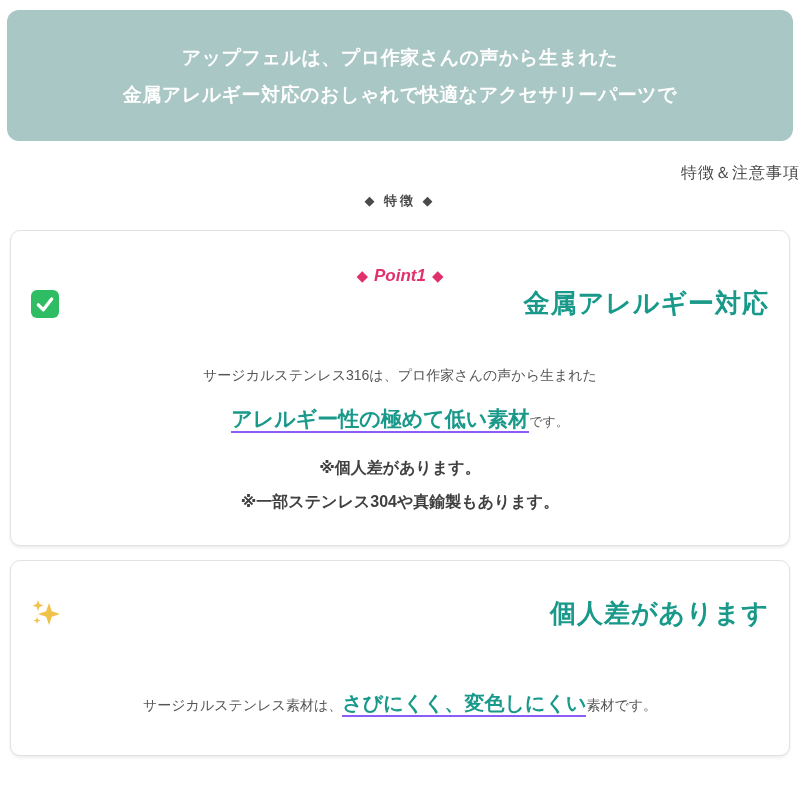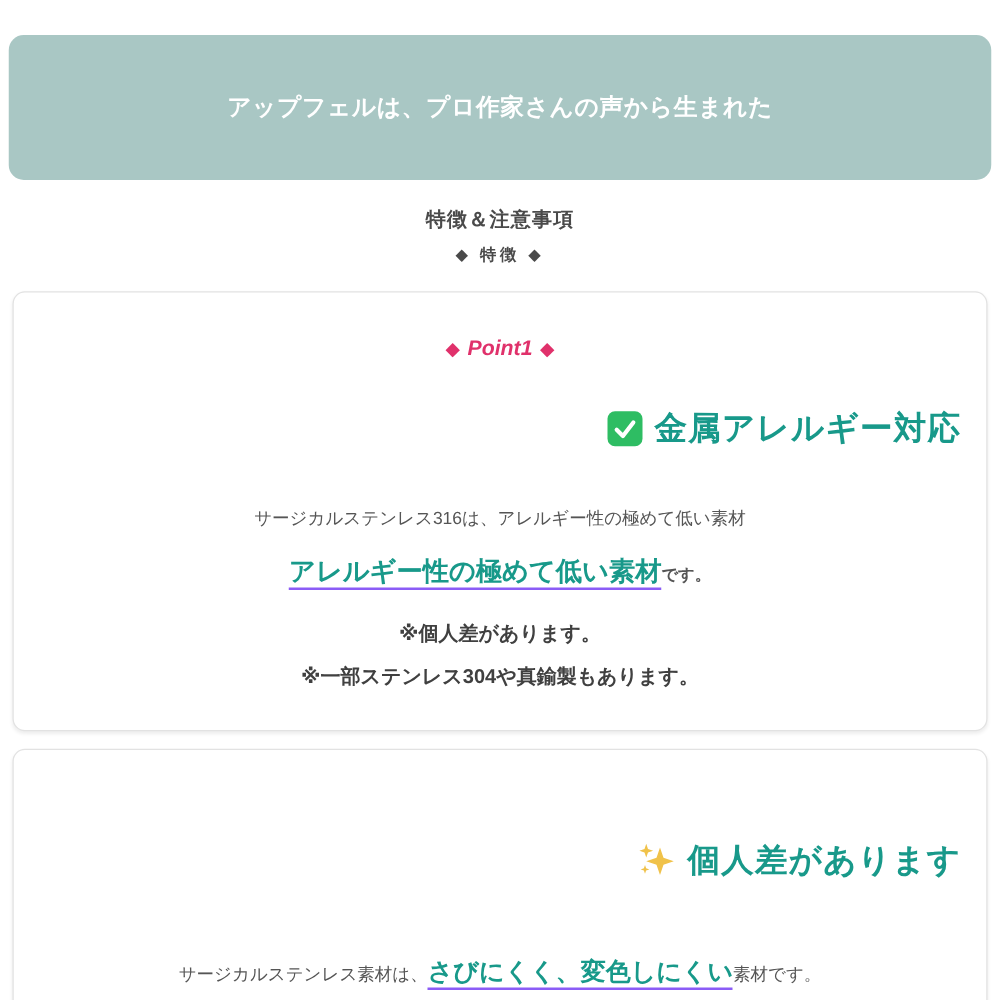--- a/index.html
+++ b/index.html
@@ -5,44 +5,44 @@
   * { margin: 0; padding: 0; box-sizing: border-box; }
   html, body {
     width: 800px;
     background: #ffffff;
     font-family: "Liberation Sans", "DejaVu Sans", sans-serif;
   }
   .page { width: 800px; min-height: 800px; background: #fff; }
 
   
   .banner {
-    margin: 28px 7px 0 7px;
-    height: 116px;
+    margin: 10px 7px 0 7px;
+    height: 131px;
     background: #a9c7c4;
     border-radius: 12px;
     display: flex;
     flex-direction: column;
     justify-content: center;
     align-items: center;
     text-align: center;
   }
   .banner div {
     color: #ffffff;
     font-size: 19px;
     font-weight: bold;
     line-height: 37px;
     letter-spacing: 0.5px;
   }
 
   
   .section-title {
     margin-top: 22px;
-    text-align: center;
+    text-align: right;
     font-size: 16px;
-    font-weight: bold;
+    font-weight: normal;
     color: #4a4a4a;
     letter-spacing: 1px;
   }
   .section-subtitle {
     margin-top: 8px;
     text-align: center;
     font-size: 13px;
     font-weight: bold;
     color: #4a4a4a;
     letter-spacing: 3px;
@@ -62,27 +62,26 @@
 
   .point-label {
     font-size: 17px;
     font-weight: bold;
     color: #e0316b;
   }
   .point-label .pt { font-style: italic; padding: 0 6px; }
   .point-label .dia { font-style: normal; font-size: 15px; }
 
   .card-heading {
-    margin-top: 36px;
     font-size: 26px;
     font-weight: bold;
     color: #18998a;
     letter-spacing: 1px;
     display: flex;
-    justify-content: flex-end;
+    justify-content: space-between;
     align-items: center;
     gap: 10px;
   }
 
   .check-icon {
     width: 28px; height: 28px;
     background: #2ebd63;
     border-radius: 6px;
     display: inline-flex;
     align-items: center;
@@ -100,61 +99,62 @@
   .mt-sm { margin-top: 12px; }
 
   .hl {
     color: #18998a;
     font-weight: bold;
     font-size: 21px;
     border-bottom: 2px solid #8b5cf6;
     padding-bottom: 1px;
   }
   .hl2 { font-size: 20px; }
-  .plain { color: #555555; font-size: 13px; font-weight: bold; }
+  .plain { color: #555555; font-size: 13px; font-weight: normal; }
   .plain14 { color: #555555; font-size: 14px; font-weight: normal; }
 
   .note {
     font-size: 16px;
     font-weight: bold;
     color: #404040;
   }
   .note-first { margin-top: 18px; }
   .note-next { margin-top: 13px; }
 
   .mix-line { line-height: 2.0; }
   .p2-line1 { margin-top: 52px; }
 </style>
 </head>
 <body>
 
 <div class="page">
 
   <div class="banner">
     <div>アップフェルは、プロ作家さんの声から生まれた</div>
+    <div>金属アレルギー対応のおしゃれで快適なアクセサリーパーツで</div>
   </div>
 
   <div class="section-title">特徴＆注意事項</div>
   <div class="section-subtitle">◆ 特徴 ◆</div>
 
   <div class="card">
     <div class="point-label">
       <span class="dia">◆</span><span class="pt">Point1</span><span class="dia">◆</span>
     </div>
 
     <div class="card-heading">
       <span class="check-icon">
         <svg width="20" height="20" viewBox="0 0 24 24" fill="none">
           <polyline points="4,13 10,19 20,6" stroke="#ffffff" stroke-width="4" stroke-linecap="round" stroke-linejoin="round" fill="none"></polyline>
         </svg>
       </span>
       <span>金属アレルギー対応</span>
     </div>
 
-    <p class="body-text mt-lg">サージカルステンレス316は、アレルギー性の極めて低い素材</p>
+    <p class="body-text mt-lg">サージカルステンレス316は、プロ作家さんの声から生まれた</p>
 
     <p class="mix-line mt-sm">
       <span class="hl">アレルギー性の極めて低い素材</span><span class="plain">です。</span>
     </p>
 
 
     <p class="note note-first">※個人差があります。</p>
     <p class="note note-next">※一部ステンレス304や真鍮製もあります。</p>
   </div>
 

